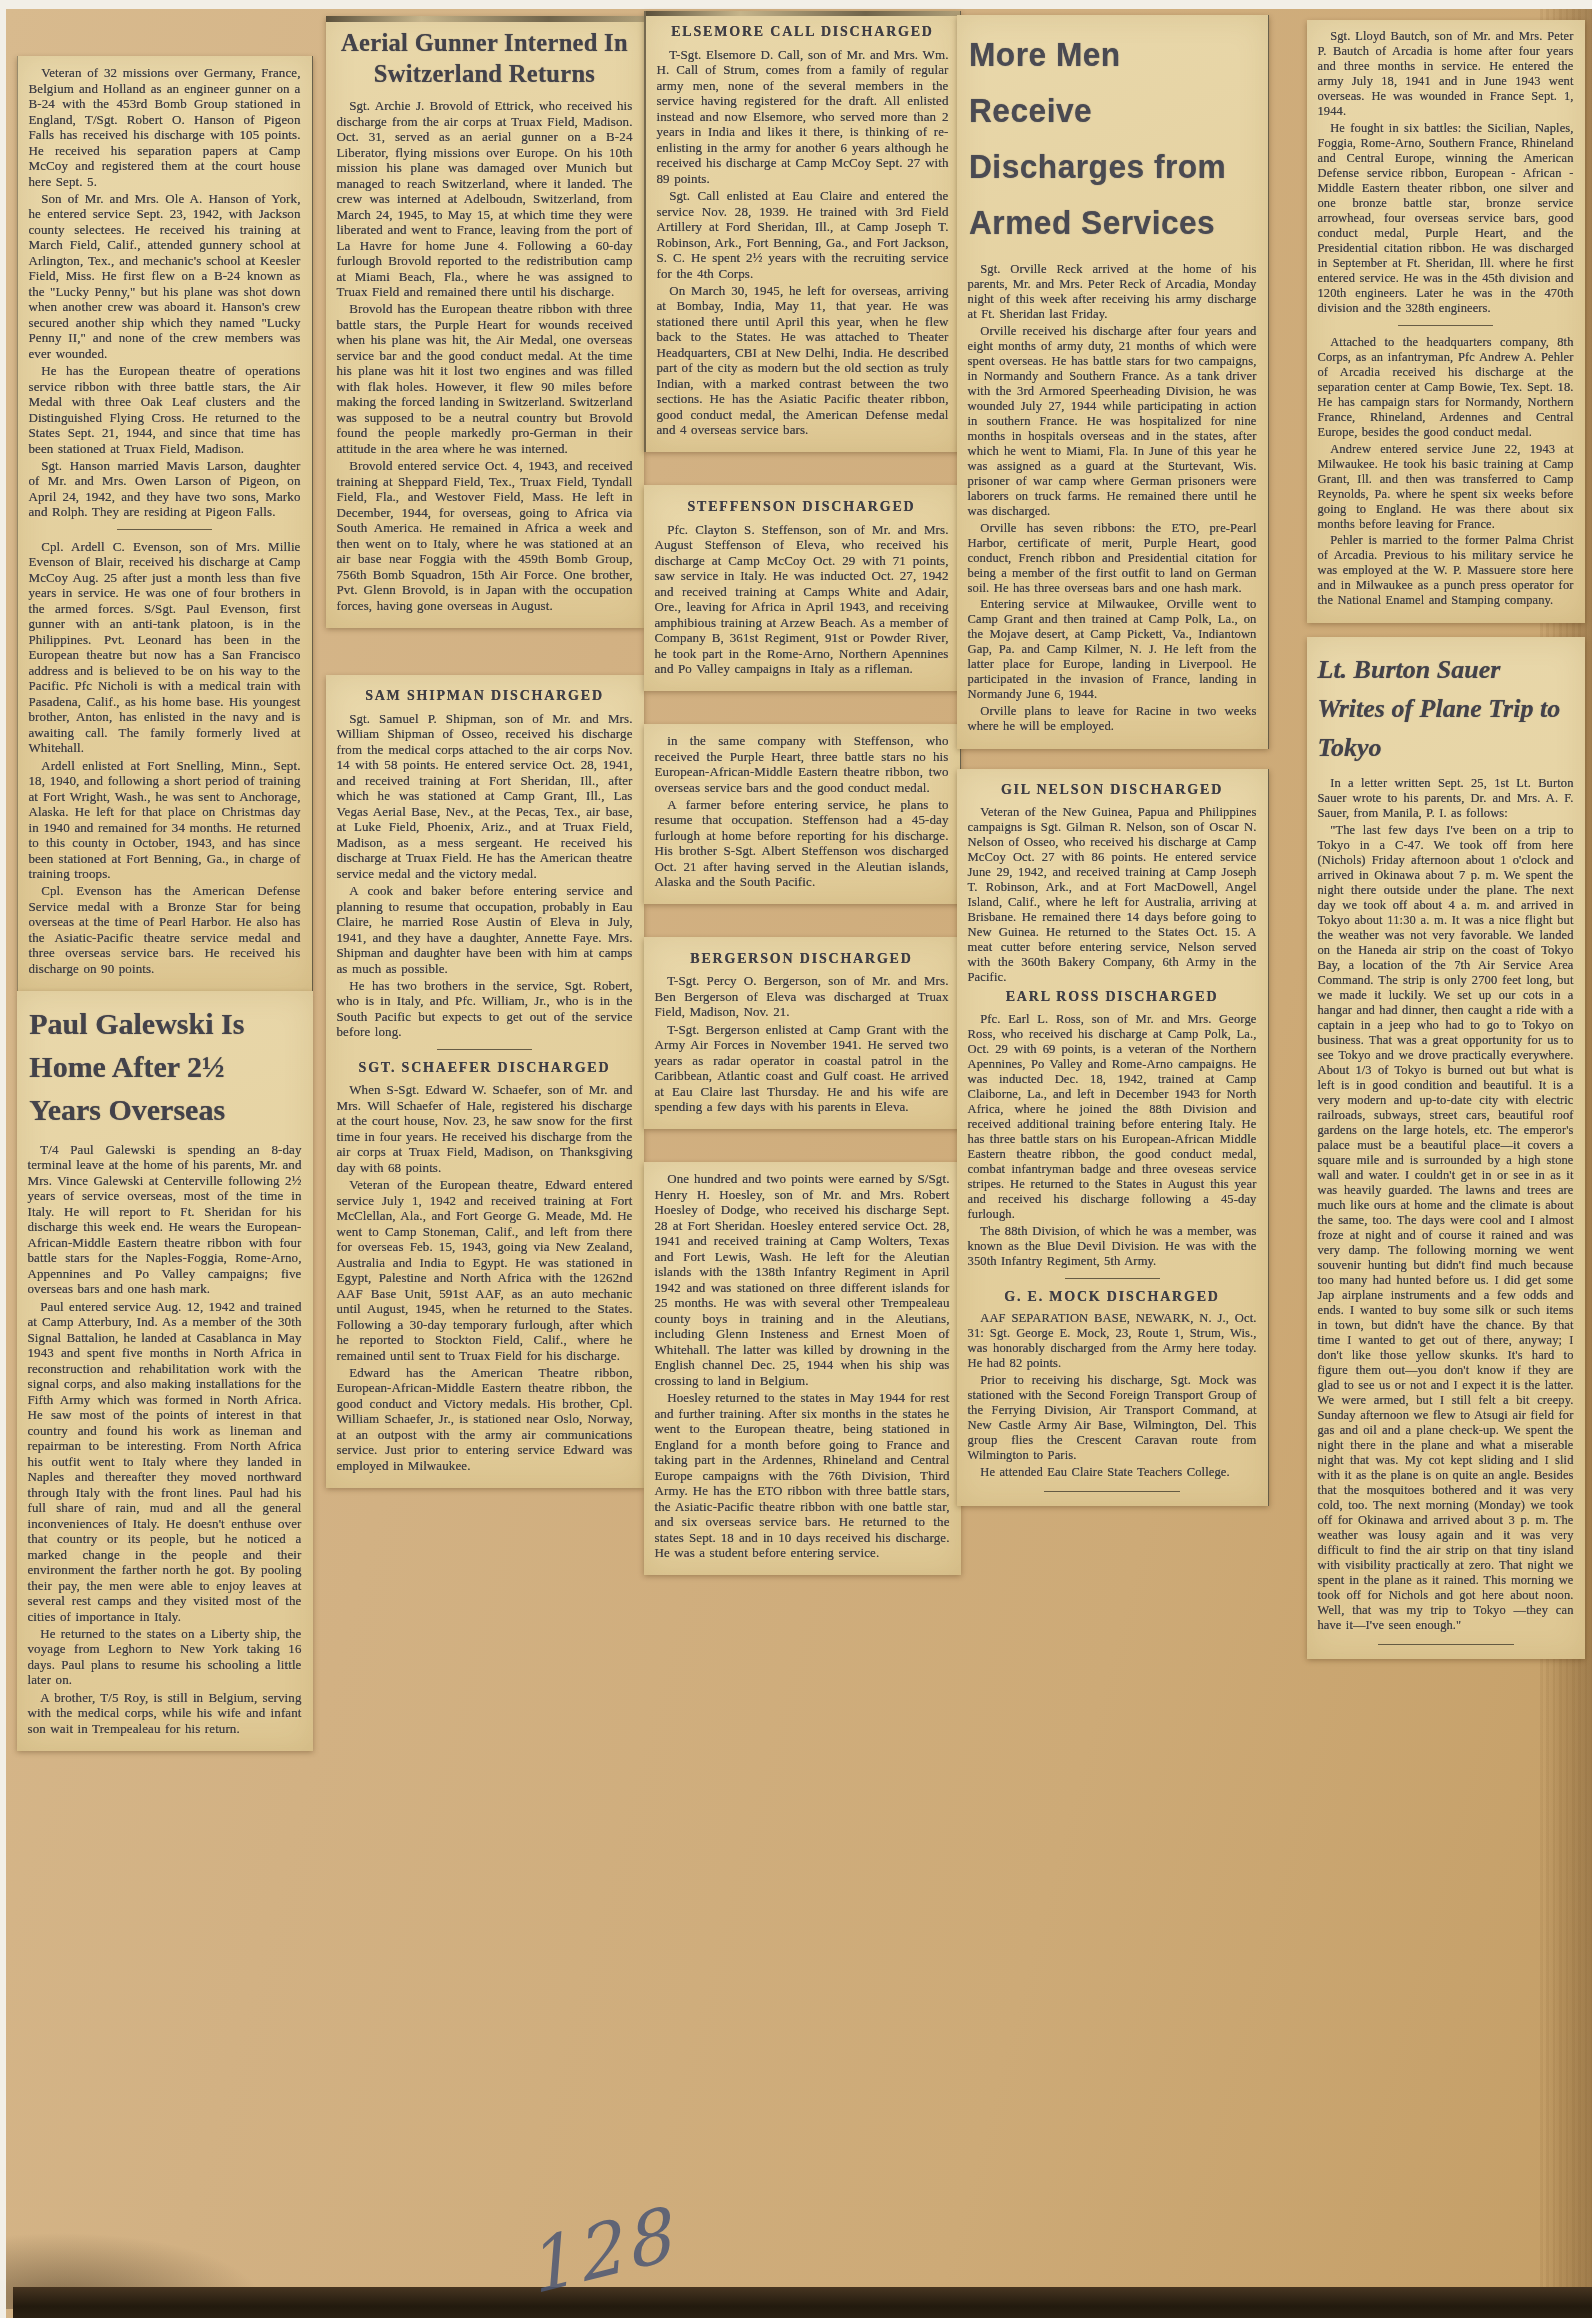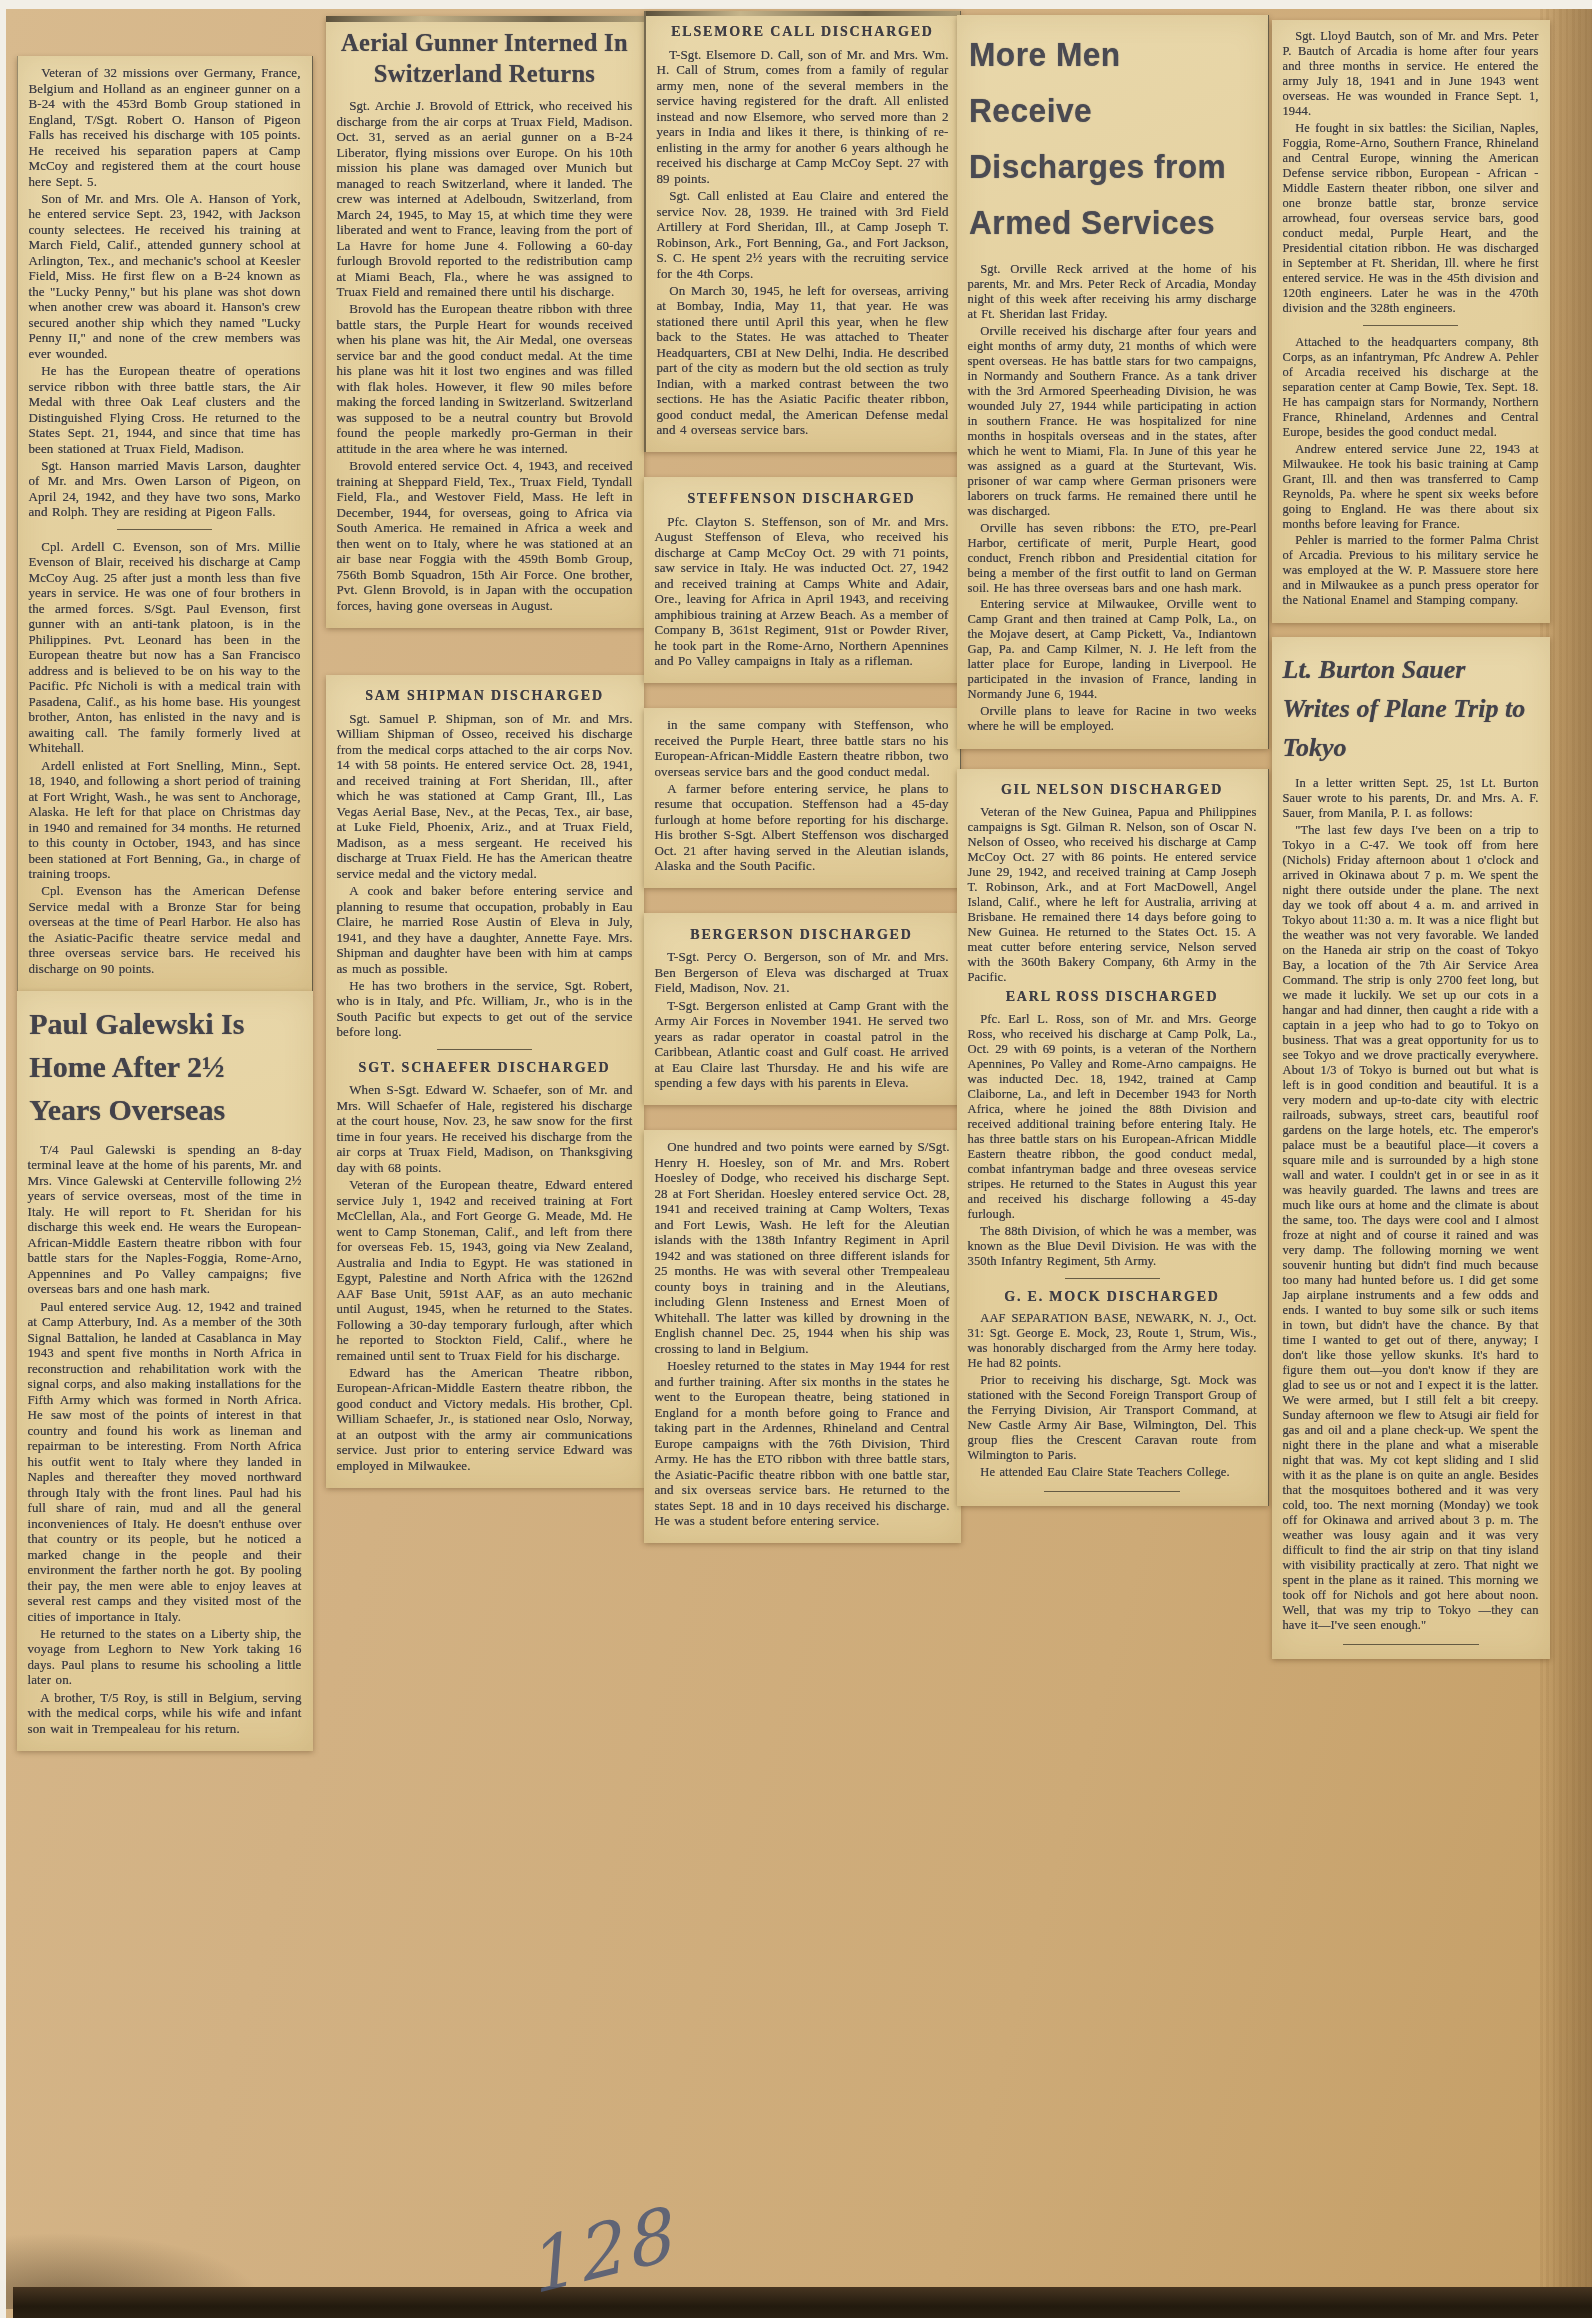--- a/index.html
+++ b/index.html
@@ -22,23 +22,23 @@
     position:absolute;left:7.3px;right:0;top:2278px;height:35px;
     background:linear-gradient(to bottom,#473521,#221a0e 55%,#2e2214);
   }
   .smudge{
     position:absolute;left:0;top:2218px;width:273px;height:82px;
     background:radial-gradient(ellipse at 20% 90%, rgba(40,28,12,.45), rgba(0,0,0,0) 65%);
   }
   .colwrap{position:absolute;display:flex;flex-direction:column;border-radius:19px;}
   #col1{left:11px;top:47px;width:296px;}
   #col2{left:320px;top:7.3px;width:318px;gap:47px;}
-  #col3{left:638px;top:1.8px;width:317px;gap:25px;}
+  #col3{left:638px;top:1.8px;width:317px;gap:33px;}
   #col4{left:951px;top:5.5px;width:312px;gap:20px;}
-  #col5{left:1266px;top:11px;width:278px;gap:14.5px;align-items:flex-end;}
+  #col5{left:1301px;top:11px;width:278px;gap:14.5px;align-items:flex-end;}
   .clip{
     background:linear-gradient(160deg,#e9d8ab,#e3cf9d 55%,#dec793);
     box-shadow:0 1.8px 5.5px rgba(70,45,12,.38), inset 0 0 31px rgba(130,90,25,.14);
     padding:9px 11px 12.7px 11px;
     color:#3e3d44;
   }
   .clip.t-smear{position:relative;}
   .clip.t-smear::before{
     content:"";position:absolute;left:0;top:0;right:0;height:5.5px;
     background:linear-gradient(to right, rgba(35,28,18,.7), rgba(35,28,18,.15) 30%, rgba(35,28,18,.6) 70%, rgba(35,28,18,.25));

